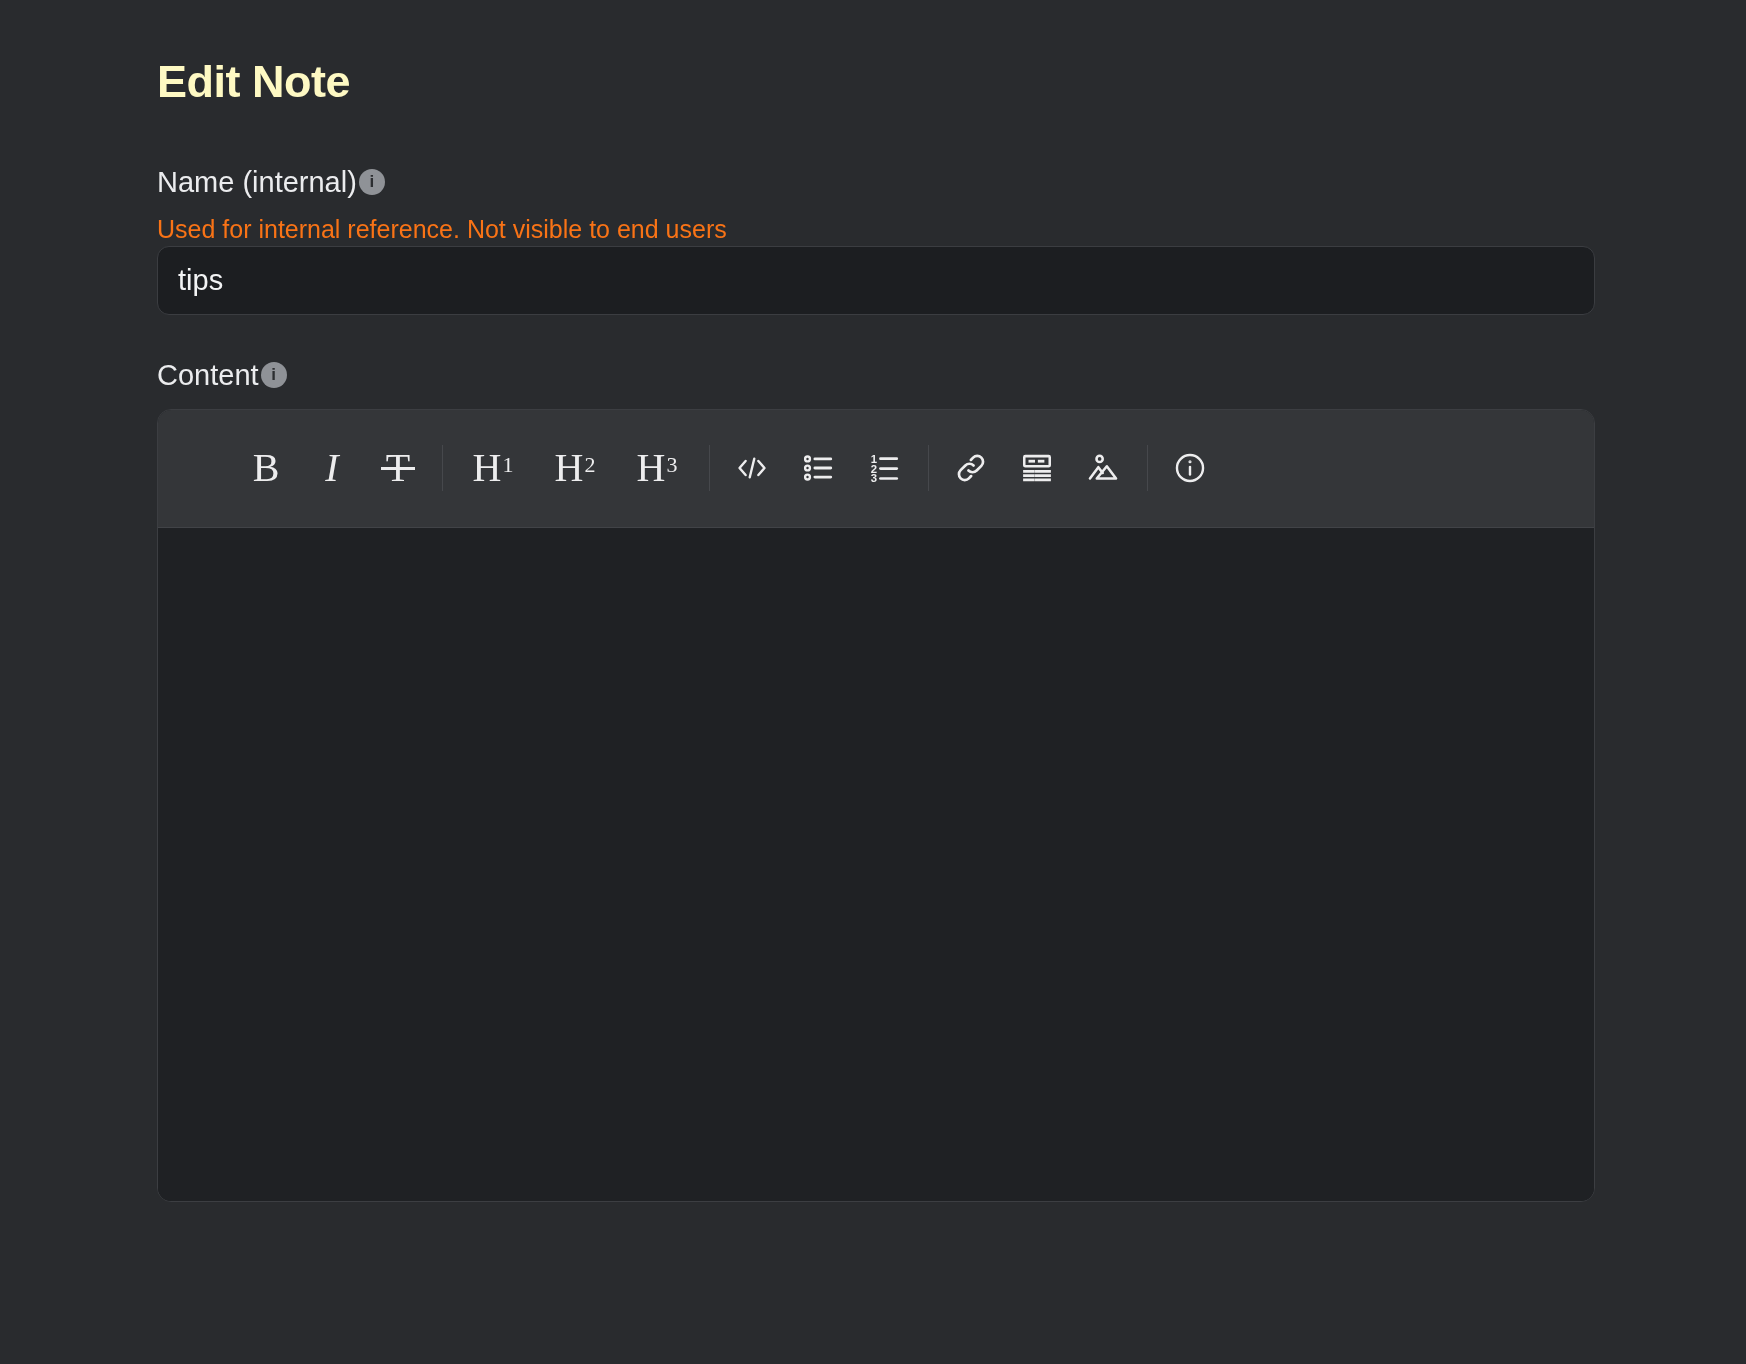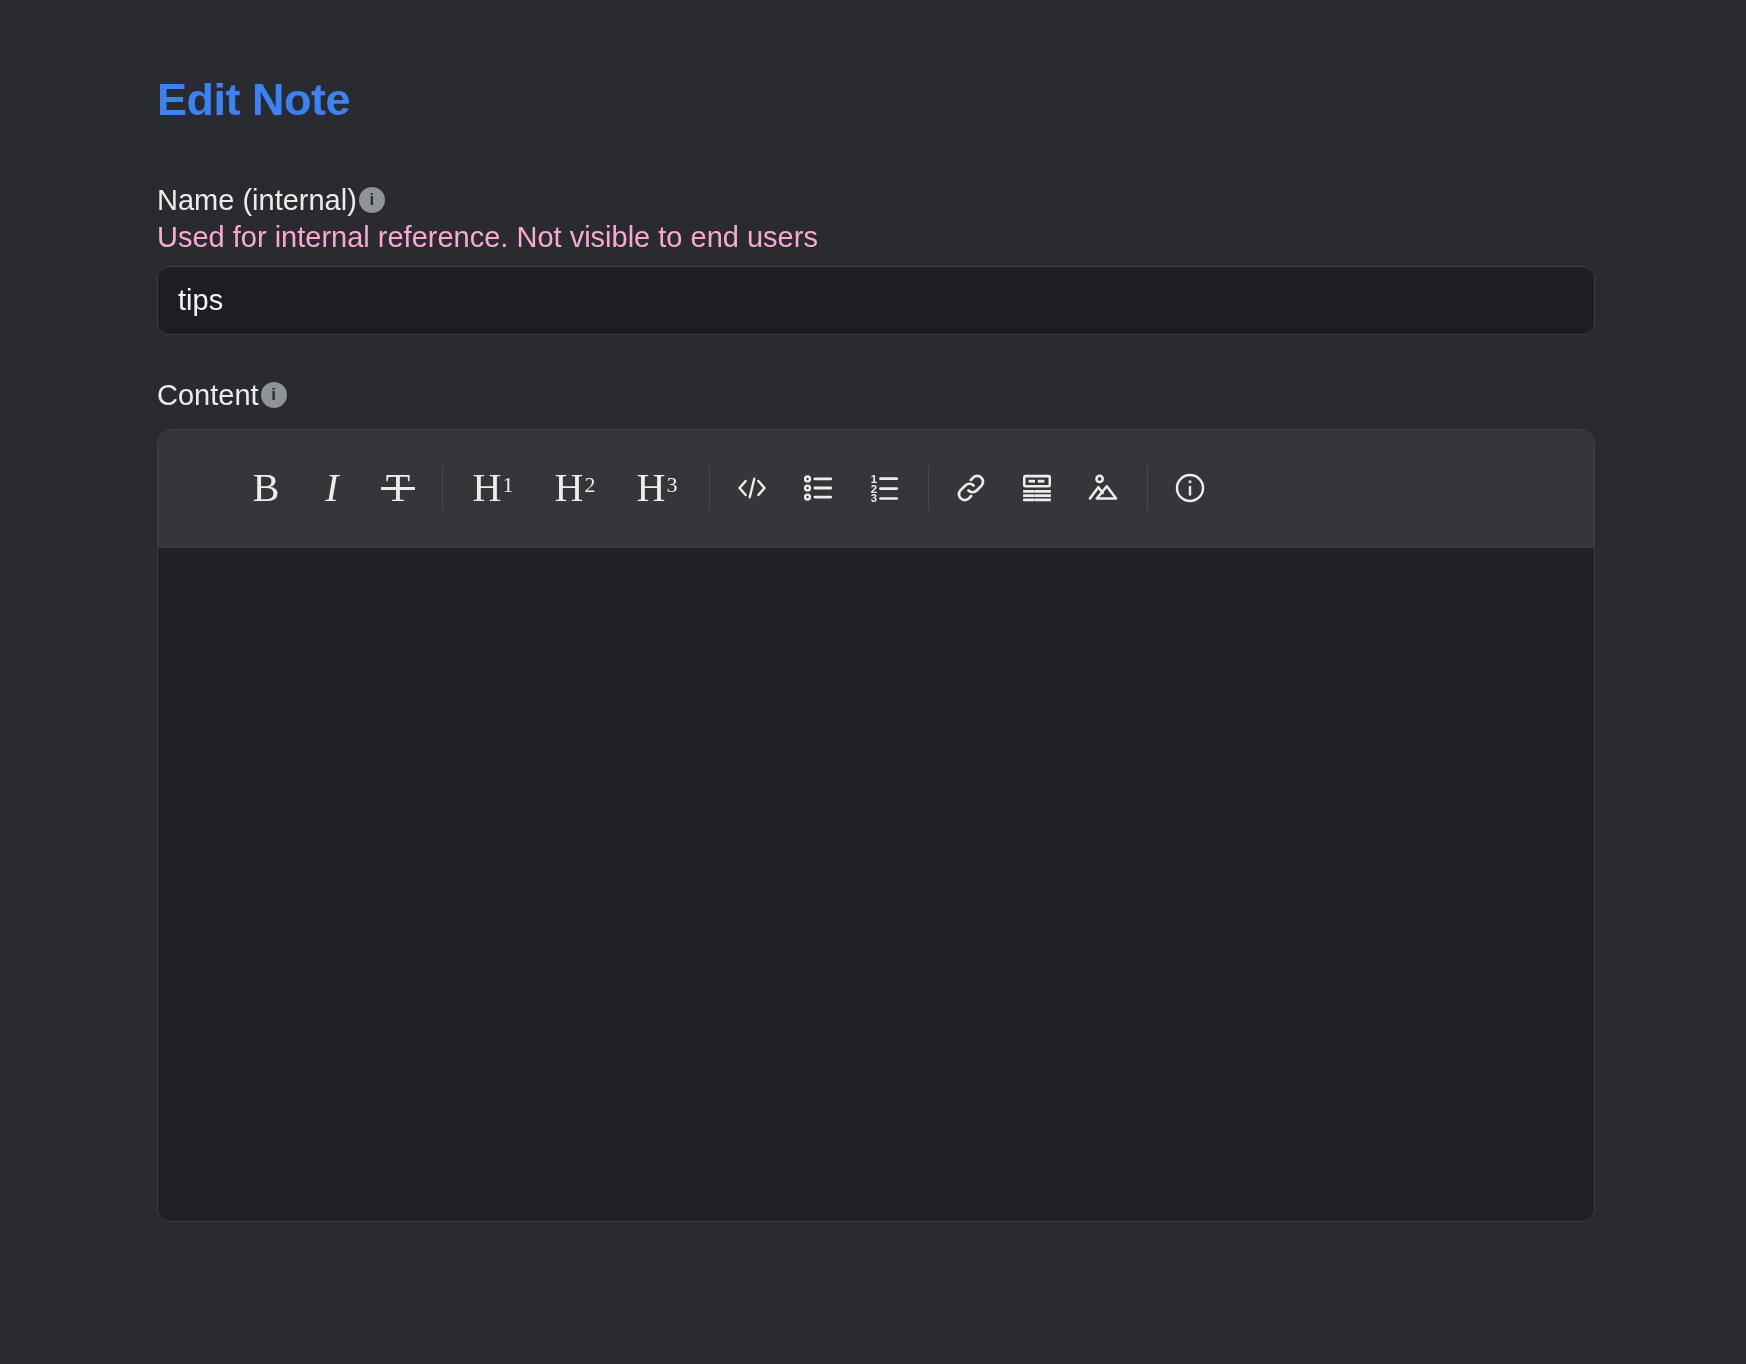--- a/index.html
+++ b/index.html
@@ -6,41 +6,41 @@
   html,body { width:1746px; height:1364px; }
   body {
     background:#292b2e;
     font-family:"Liberation Sans", sans-serif;
     color:#ededee;
     overflow:hidden;
   }
   .page { width:1746px; height:1364px; padding:56px 151px 0 157px; }
 
   .page-title {
-    font-size:45px; font-weight:700; color:#3b82f6;
-    letter-spacing:-0.5px; line-height:1.15;margin-top:18px;
+    font-size:45px; font-weight:700; color:#fef9c3;
+    letter-spacing:-0.5px; line-height:1.15;
   }
 
   .field { margin-top:56px; }
   .field.second { margin-top:42px; }
 
   .label-row { display:flex; align-items:center; gap:2px; height:36px; }
   .field-label { font-size:29px; font-weight:500; color:#ebecee; line-height:36px; }
 
   .info-badge {
     width:26px; height:26px; border-radius:50%;
     background:#8f9297; color:#2c2e31;
     display:flex; align-items:center; justify-content:center;
     font-size:17px; font-weight:700; cursor:default; user-select:none;
   }
 
-  .help-text { margin-top:2px; font-size:29px; color:#f9a8d4; line-height:34px; }
+  .help-text { margin-top:12px; font-size:25px; color:#f97316; line-height:34px; }
 
   .text-input {
-    margin-top:12px; width:100%; height:69px;
+    margin-top:0; width:100%; height:69px;
     background:#1c1e21; border:1px solid #3b3d41; border-radius:12px;
     color:#f2f3f4; font-size:29px; font-family:"Liberation Sans", sans-serif;
     padding:0 20px; outline:none; display:block;
   }
 
   .editor {
     margin-top:16px; width:100%; height:793px;
     border:1px solid #3c3e42; border-radius:14px;
     background:#1f2124; overflow:hidden;
     display:flex; flex-direction:column;

